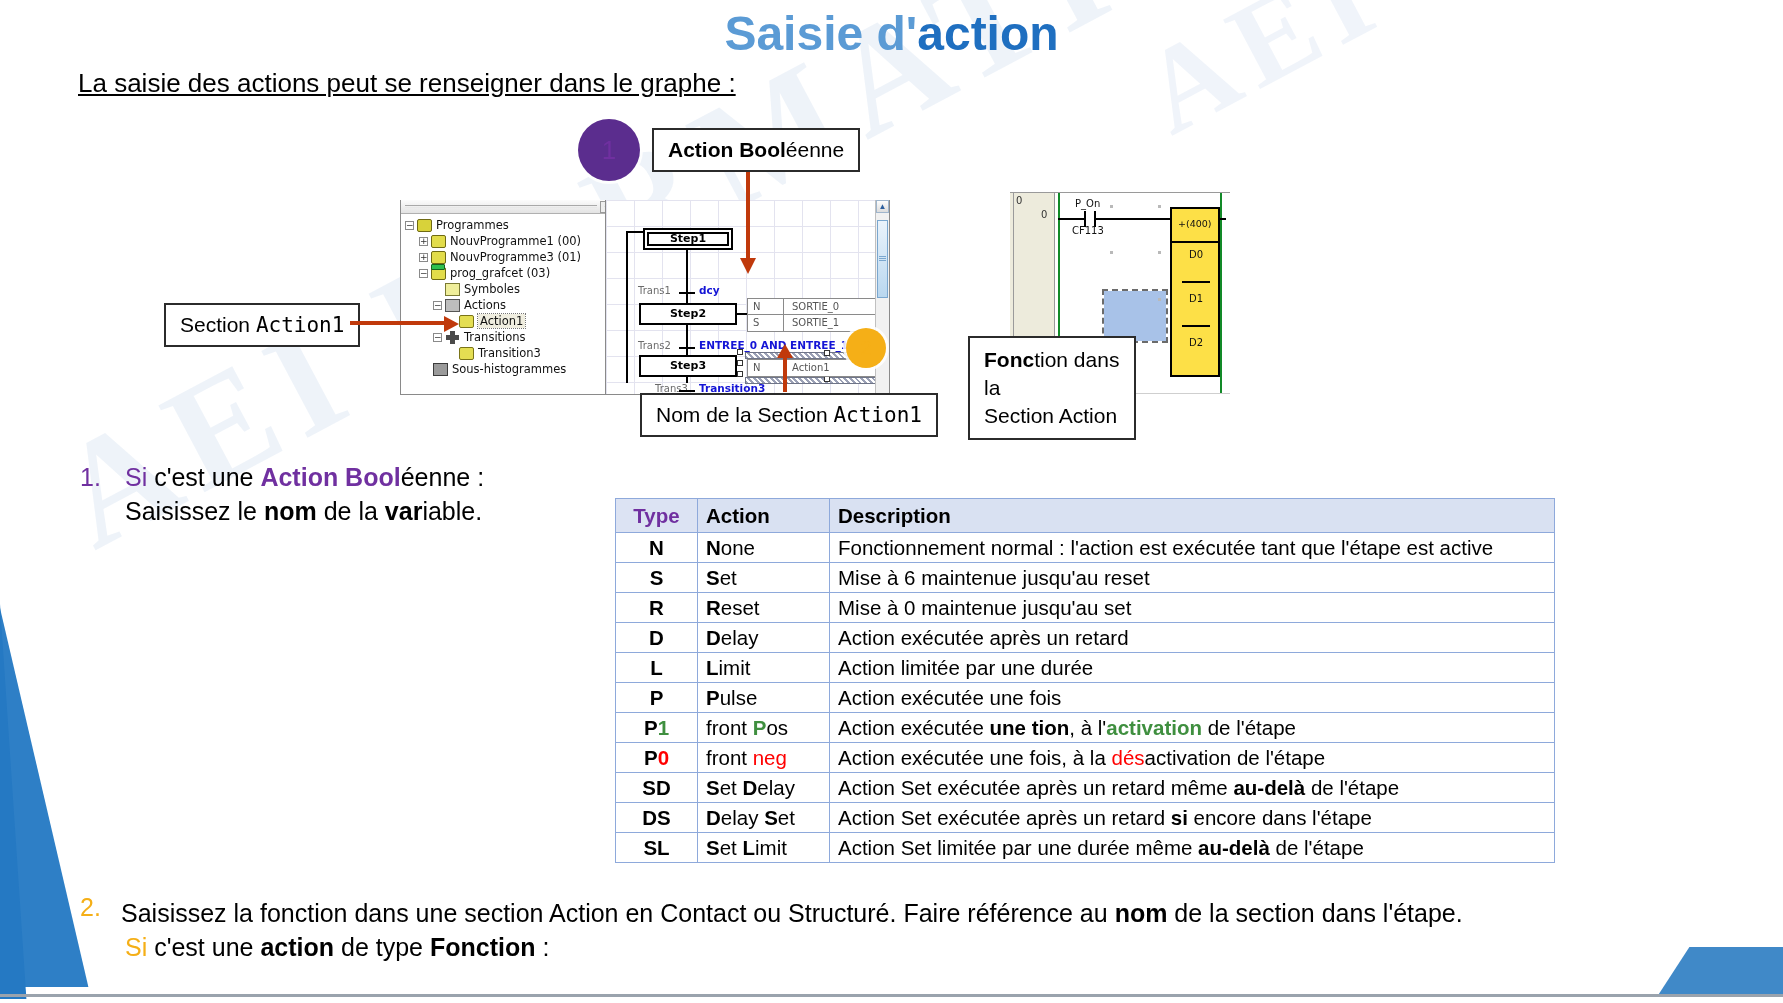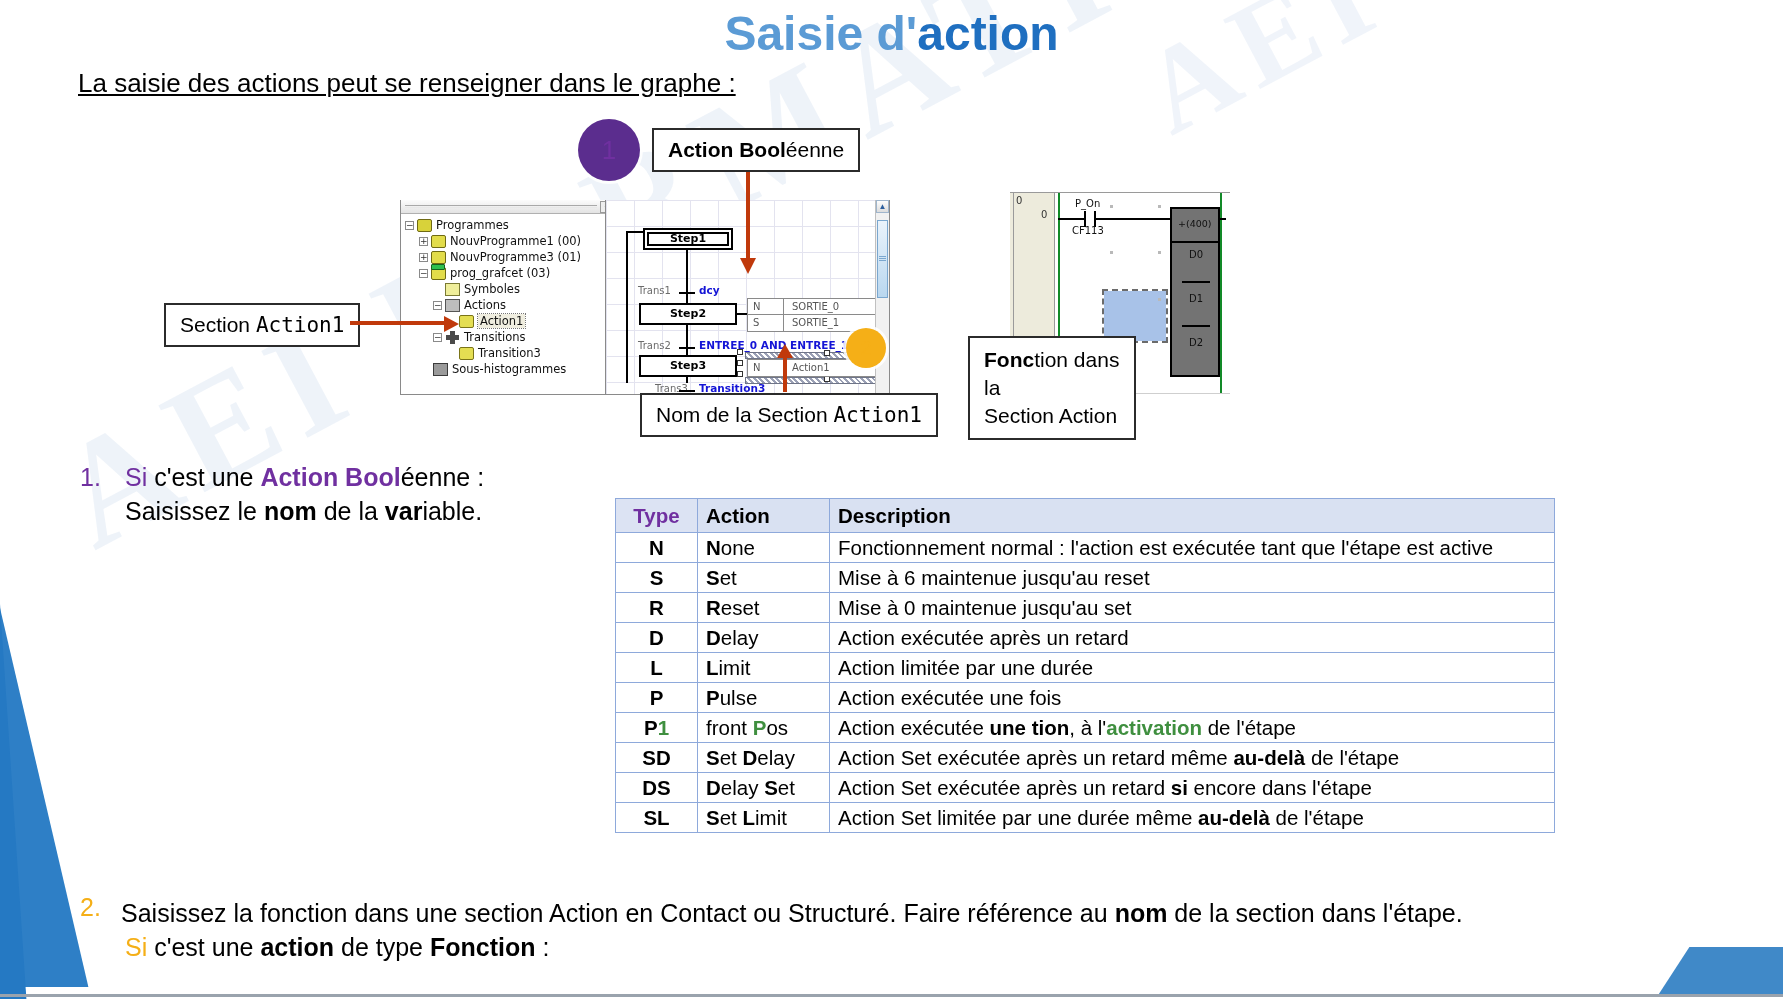--- a/index.html
+++ b/index.html
@@ -149,21 +149,21 @@
     background:#fff; border-top:1px solid #9a9a9a; border-bottom:1px solid #cfcfcf;
     overflow:hidden; z-index:2;
   }
   .ld-gutter { position:absolute; left:0; top:0; width:45px; bottom:0; background:#EDEBDC; border-right:1px solid #9a9a9a;}
   .ld-gutter-in { position:absolute; left:0; top:0; bottom:0; width:4px; border-right:1px solid #9a9a9a;}
   .ld-num { position:absolute; font-size:10px; color:#333; font-family:"DejaVu Sans", sans-serif;}
   .ld-rail { position:absolute; width:2px; background:#128A28;}
   .ld-wire { position:absolute; height:2px; background:#000;}
   .ld-contact-l { position:absolute; width:2px; height:16px; background:#000;}
   .ld-lbl { position:absolute; font-size:10px; color:#111; font-family:"DejaVu Sans", sans-serif;}
-  .ld-block { position:absolute; border:2px solid #000; background:#737373;}
+  .ld-block { position:absolute; border:2px solid #000; background:#fde047;}
   .ld-block-div { position:absolute; left:0; right:0; height:2px; background:#000;}
   .ld-dash { position:absolute; width:28px; height:2px; background:#000;}
   .ld-sel {
     position:absolute; background:#A8C2E8;
     border:3px solid transparent;
     outline:2px dashed #6b6b6b;
   }
   .ld-dot { position:absolute; width:3px; height:3px; background:#b9b9b9; }
 
   
@@ -458,20 +458,25 @@
         <td class="c-type">P</td>
         <td class="c-action"><span class="b">P</span><span>ulse</span></td>
         <td>Action exécutée une fois</td>
       </tr>
       <tr>
         <td class="c-type"><span class="b">P</span><span class="b green">1</span></td>
         <td class="c-action"><span>front </span><span class="b green">P</span><span>os</span></td>
         <td>Action exécutée <span class="b">une tion</span>, à l'<span class="green b">activation</span> de l'étape</td>
       </tr>
       <tr>
+        <td class="c-type"><span class="b">P</span><span class="b red">0</span></td>
+        <td class="c-action"><span>front </span><span class="red">neg</span></td>
+        <td>Action exécutée une fois, à la <span class="red">dés</span>activation de l'étape</td>
+      </tr>
+      <tr>
         <td class="c-type">SD</td>
         <td class="c-action"><span class="b">S</span><span>et </span><span class="b">D</span><span>elay</span></td>
         <td>Action Set exécutée après un retard même <span class="b">au-delà</span> de l'étape</td>
       </tr>
       <tr>
         <td class="c-type">DS</td>
         <td class="c-action"><span class="b">D</span><span>elay </span><span class="b">S</span><span>et</span></td>
         <td>Action Set exécutée après un retard <span class="b">si</span> encore dans l'étape</td>
       </tr>
       <tr>

